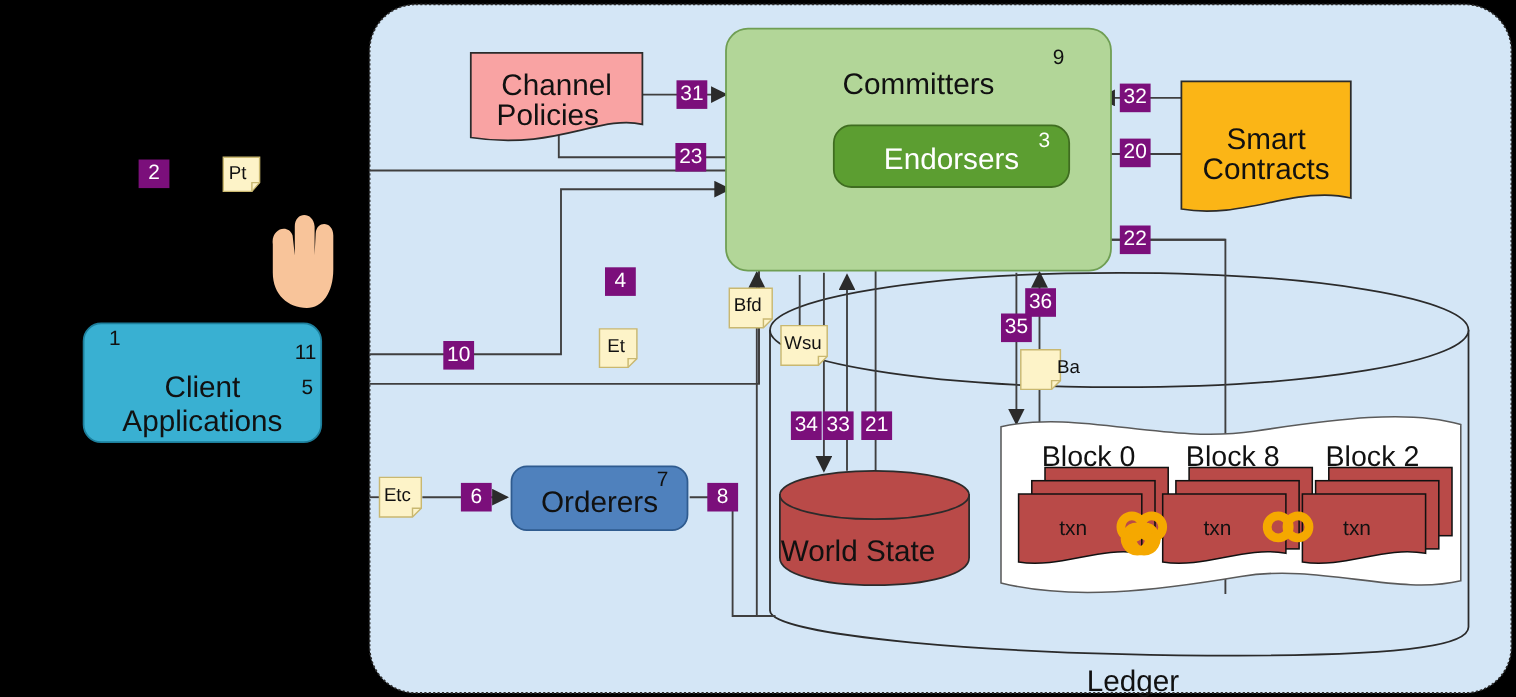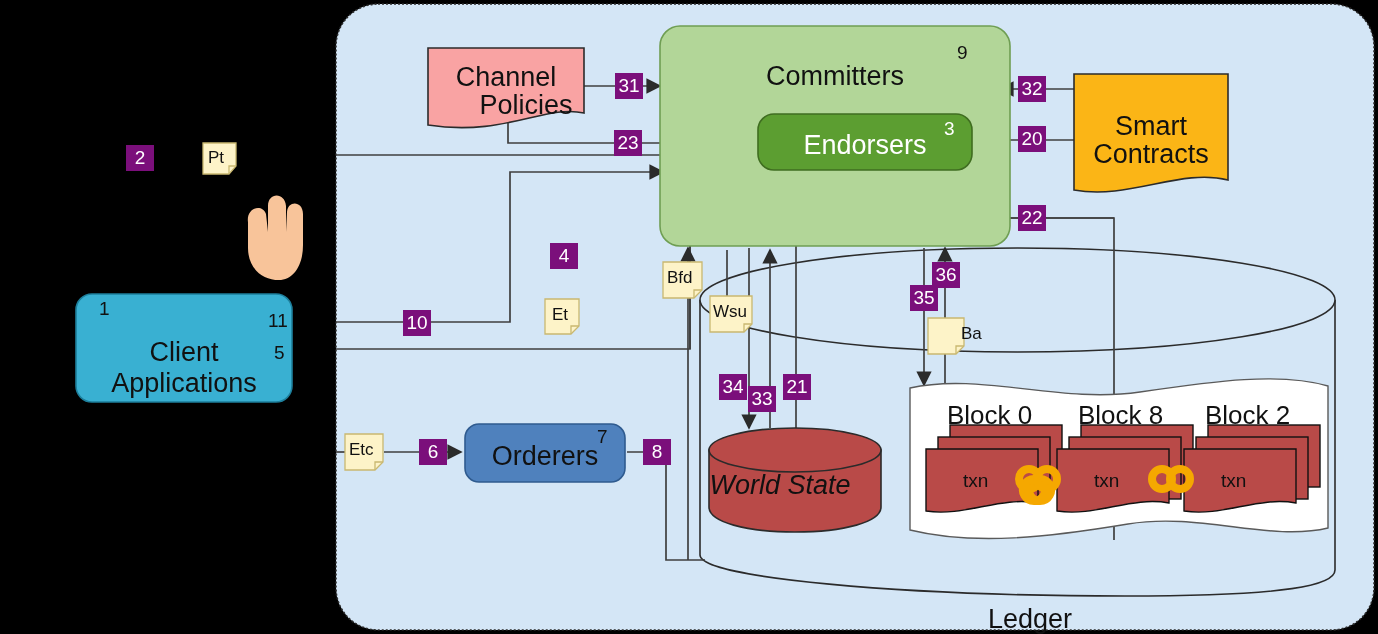--- a/index.html
+++ b/index.html
@@ -159,35 +159,35 @@
       <path d="M268,232 L268,268" stroke="#f8c49a" stroke-width="0"></path>
     </g>
   </svg>
 
   <div class="ttl" style="left:76px;top:337px;width:216px;">Client Applications</div>
   <div class="corner-num" style="left:99px;top:298px;">1</div>
   <div class="corner-num" style="left:268px;top:310px;">11</div>
   <div class="corner-num" style="left:274px;top:342px;">5</div>
 
   <div class="ttl" style="left:428px;top:62px;width:156px;">Channel</div>
-  <div class="ttl" style="left:428px;top:90px;width:140px;padding-left:28px;">Policies</div>
+  <div class="ttl" style="left:428px;top:90px;width:140px;">Policies</div>
 
   <div class="ttl" style="left:660px;top:61px;width:350px;">Committers</div>
   <div class="corner-num" style="left:957px;top:42px;">9</div>
 
   <div class="ttl white" style="left:758px;top:130px;width:214px;">Endorsers</div>
   <div class="corner-num white" style="left:944px;top:118px;">3</div>
 
   <div class="ttl" style="left:1074px;top:111px;width:154px;">Smart</div>
   <div class="ttl" style="left:1074px;top:139px;width:154px;">Contracts</div>
 
   <div class="ttl" style="left:465px;top:441px;width:160px;">Orderers</div>
   <div class="corner-num" style="left:597px;top:426px;">7</div>
 
-  <div class="ttl" style="left:709px;top:470px;width:142px;font-style:italic;">World State</div>
+  <div class="ttl" style="left:709px;top:486px;width:142px;">World State</div>
 
   <div class="ttl" style="left:940px;top:604px;width:180px;">Ledger</div>
 
   <div class="blocklbl" style="left:947px;top:400px;">Block 0</div>
   <div class="blocklbl" style="left:1078px;top:400px;">Block 8</div>
   <div class="blocklbl" style="left:1205px;top:400px;">Block 2</div>
   <div class="txnlbl" style="left:963px;top:470px;">txn</div>
   <div class="txnlbl" style="left:1094px;top:470px;">txn</div>
   <div class="txnlbl" style="left:1221px;top:470px;">txn</div>
 
@@ -221,18 +221,18 @@
   <div class="badge" style="left:615px;top:73px;">31</div>
   <div class="badge" style="left:614px;top:130px;">23</div>
   <div class="badge" style="left:1018px;top:76px;">32</div>
   <div class="badge" style="left:1018px;top:126px;">20</div>
   <div class="badge" style="left:1018px;top:205px;">22</div>
   <div class="badge" style="left:550px;top:243px;">4</div>
   <div class="badge" style="left:403px;top:310px;">10</div>
   <div class="badge" style="left:419px;top:439px;">6</div>
   <div class="badge" style="left:643px;top:439px;">8</div>
   <div class="badge" style="left:719px;top:374px;">34</div>
-  <div class="badge" style="left:748px;top:374px;margin-top:12px;">33</div>
+  <div class="badge" style="left:748px;top:374px;">33</div>
   <div class="badge" style="left:783px;top:374px;">21</div>
   <div class="badge" style="left:910px;top:285px;">35</div>
   <div class="badge" style="left:932px;top:262px;">36</div>
 
 </div>
 
 </body></html>

